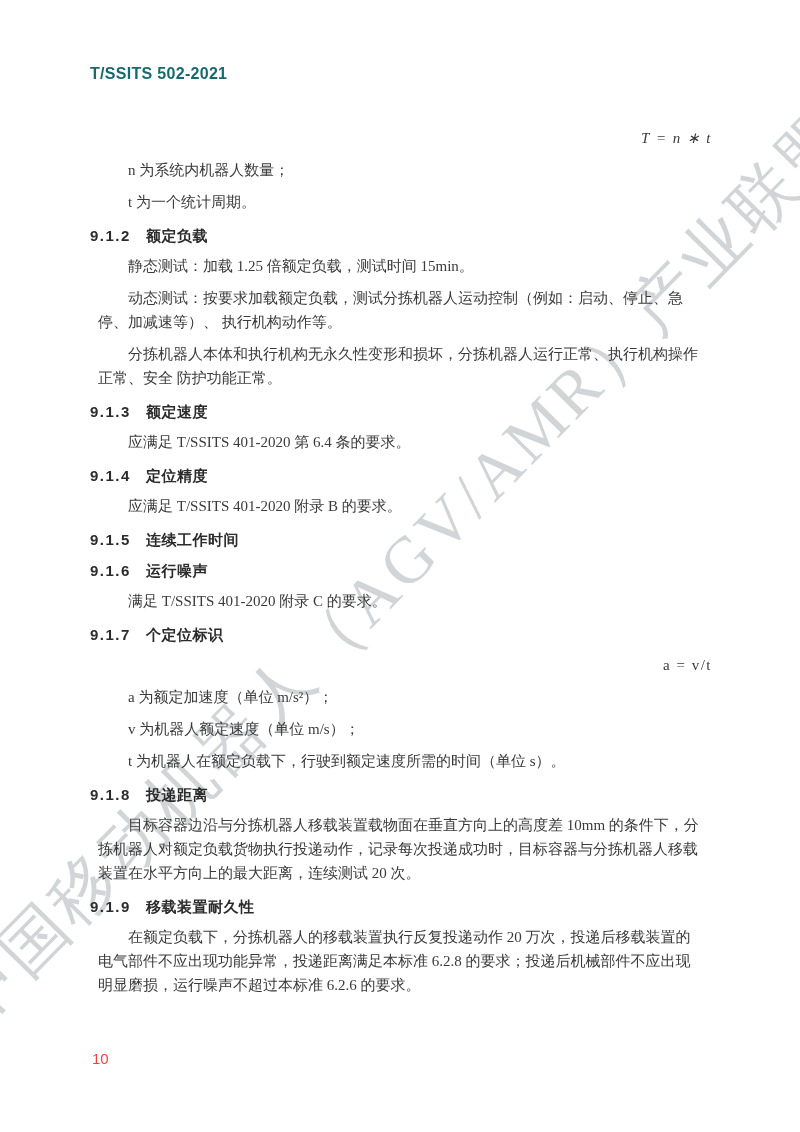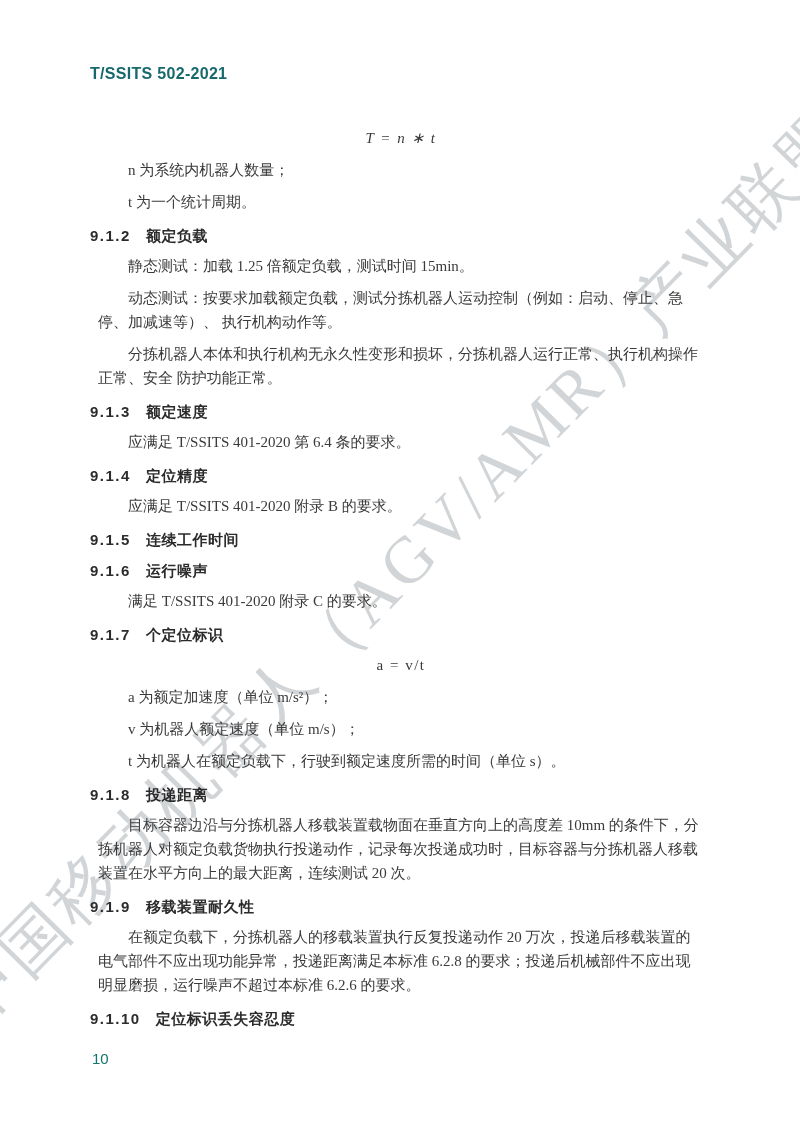--- a/index.html
+++ b/index.html
@@ -17,33 +17,33 @@
   .doc-header {
     position:absolute; left:90px; top:65px; z-index:2;
     font-family:"Liberation Sans", sans-serif; font-weight:bold;
     font-size:16px; color:#17696c; letter-spacing:0.3px;
   }
   .content {
     position:absolute; left:90px; top:126px; width:622px; z-index:2;
     font-size:15px; line-height:24px;
   }
   .formula {
-    text-align:center; font-family:"Liberation Serif", serif;
+    text-align:right; font-family:"Liberation Serif", serif;
     letter-spacing:1.5px; margin:0;
   }
   .formula.italic { font-style:italic; }
   p.def, p.para { margin:8px; text-indent:2em; }
   h3 {
     font-family:"Liberation Sans", sans-serif; font-size:15px; font-weight:bold;
     color:#2b2b2b; margin:12px 0 9px 0; line-height:19px; letter-spacing:0.5px;
   }
   h3 .num { margin-right:15px; letter-spacing:1.5px; }
   .page-number {
     position:absolute; left:92px; top:1050px; z-index:2;
-    font-family:"Liberation Sans", sans-serif; font-size:15px; color:#0f766e;
+    font-family:"Liberation Sans", sans-serif; font-size:15px; color:#ef4444;
   }
 </style>
 </head>
 <body>
 
 <div class="page">
 
   <div class="watermark">中国移动机器人（AGV/AMR）产业联盟</div>
 
   <div class="doc-header">T/SSITS 502-2021</div>
@@ -91,21 +91,18 @@
     <h3>
       <span class="num">9.1.8</span><span>投递距离</span>
     </h3>
     <p class="para">目标容器边沿与分拣机器人移载装置载物面在垂直方向上的高度差 10mm 的条件下，分拣机器人对额定负载货物执行投递动作，记录每次投递成功时，目标容器与分拣机器人移载装置在水平方向上的最大距离，连续测试 20 次。</p>
 
     <h3>
       <span class="num">9.1.9</span><span>移载装置耐久性</span>
     </h3>
     <p class="para">在额定负载下，分拣机器人的移载装置执行反复投递动作 20 万次，投递后移载装置的电气部件不应出现功能异常，投递距离满足本标准 6.2.8 的要求；投递后机械部件不应出现明显磨损，运行噪声不超过本标准 6.2.6 的要求。</p>
 
-    <h3>
-      <span class="num">9.1.10</span><span>定位标识丢失容忍度</span>
-    </h3>
 
   </div>
 
   <div class="page-number">10</div>
 
 </div>
 
 </body></html>

